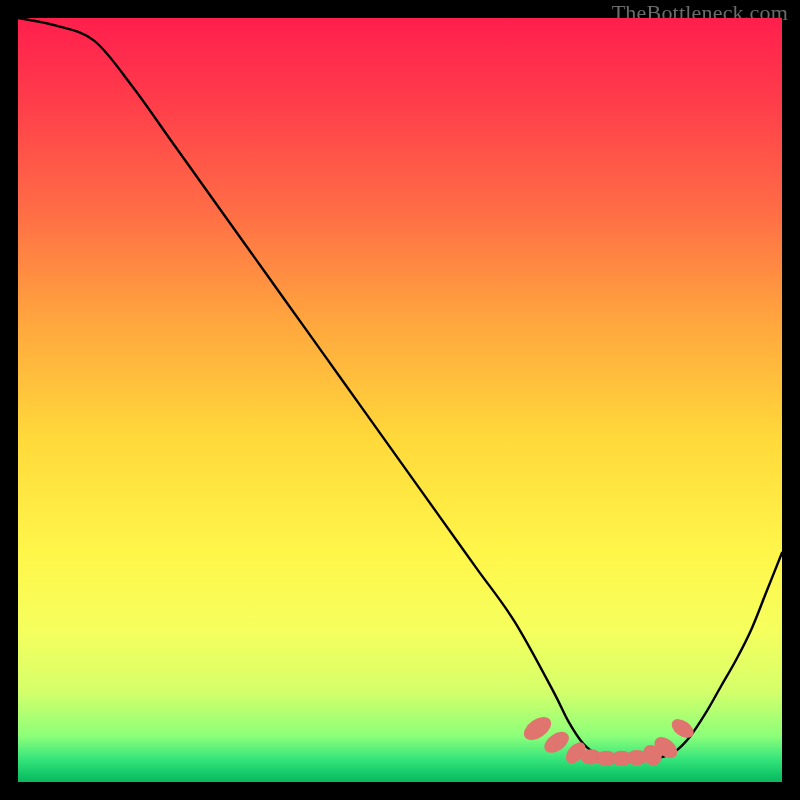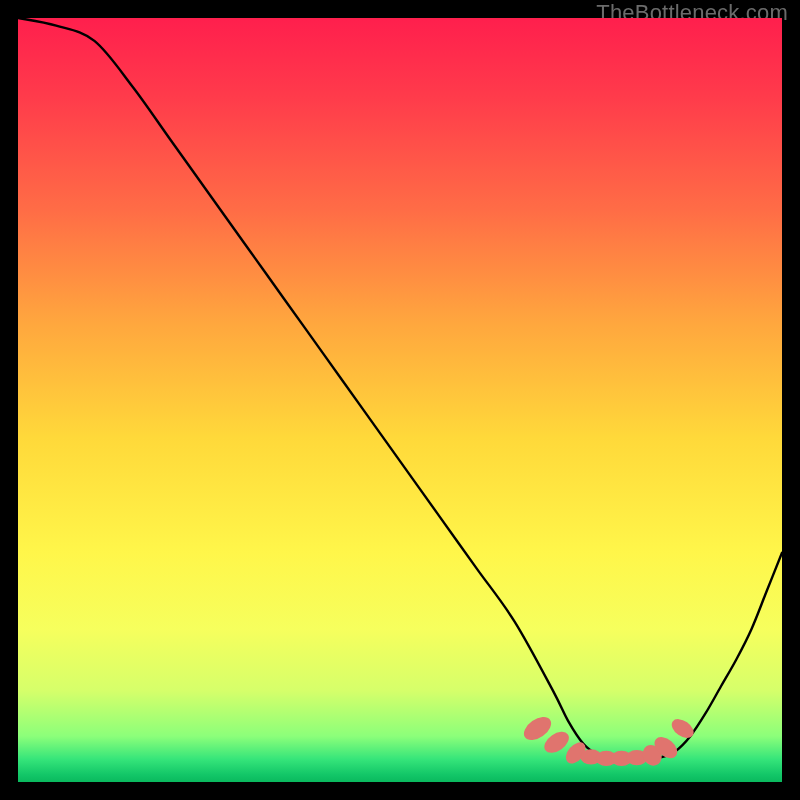--- a/index.html
+++ b/index.html
@@ -9,20 +9,21 @@
     height: 800px;
     background: #000000;
     overflow: hidden;
     font-family: Arial, Helvetica, sans-serif;
   }
   .stage {
     position: relative;
     width: 800px;
     height: 676px;
     background: #000000;
+    font-family: Liberation Serif, serif;
   }
   .plot-area {
     position: absolute;
     left: 18px;
     top: 18px;
     width: 764px;
     height: 764px;
   }
   .gradient-bg {
     position: absolute;

